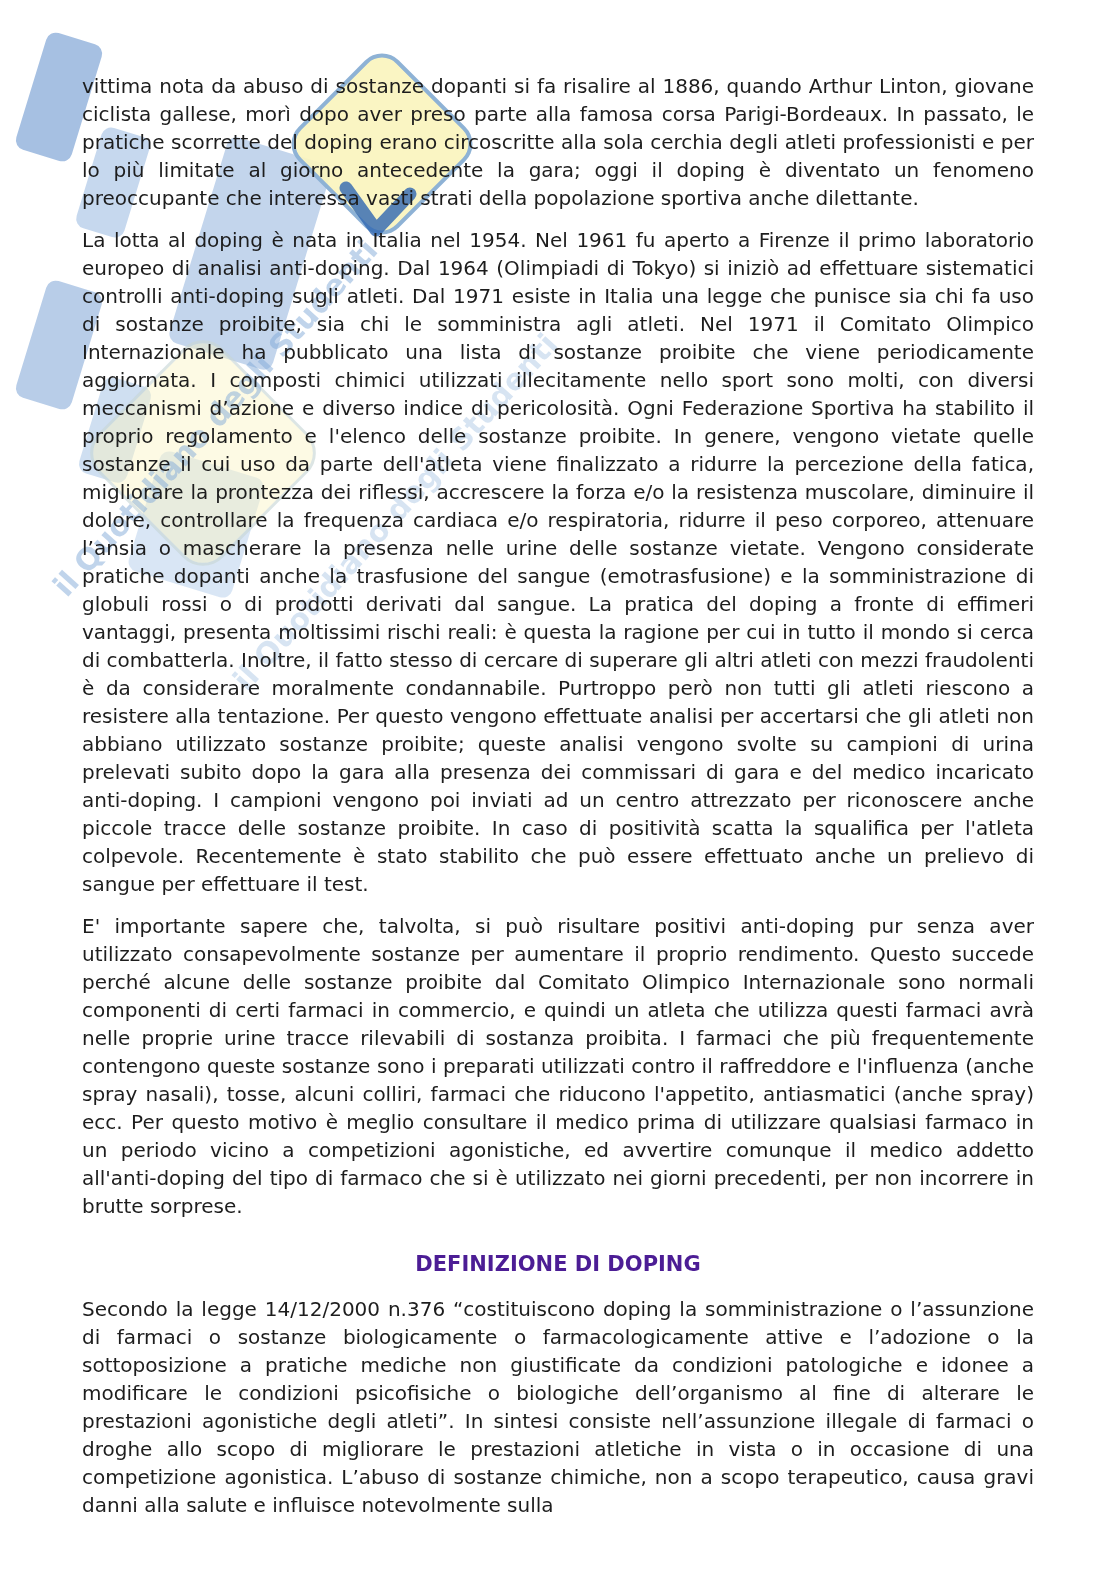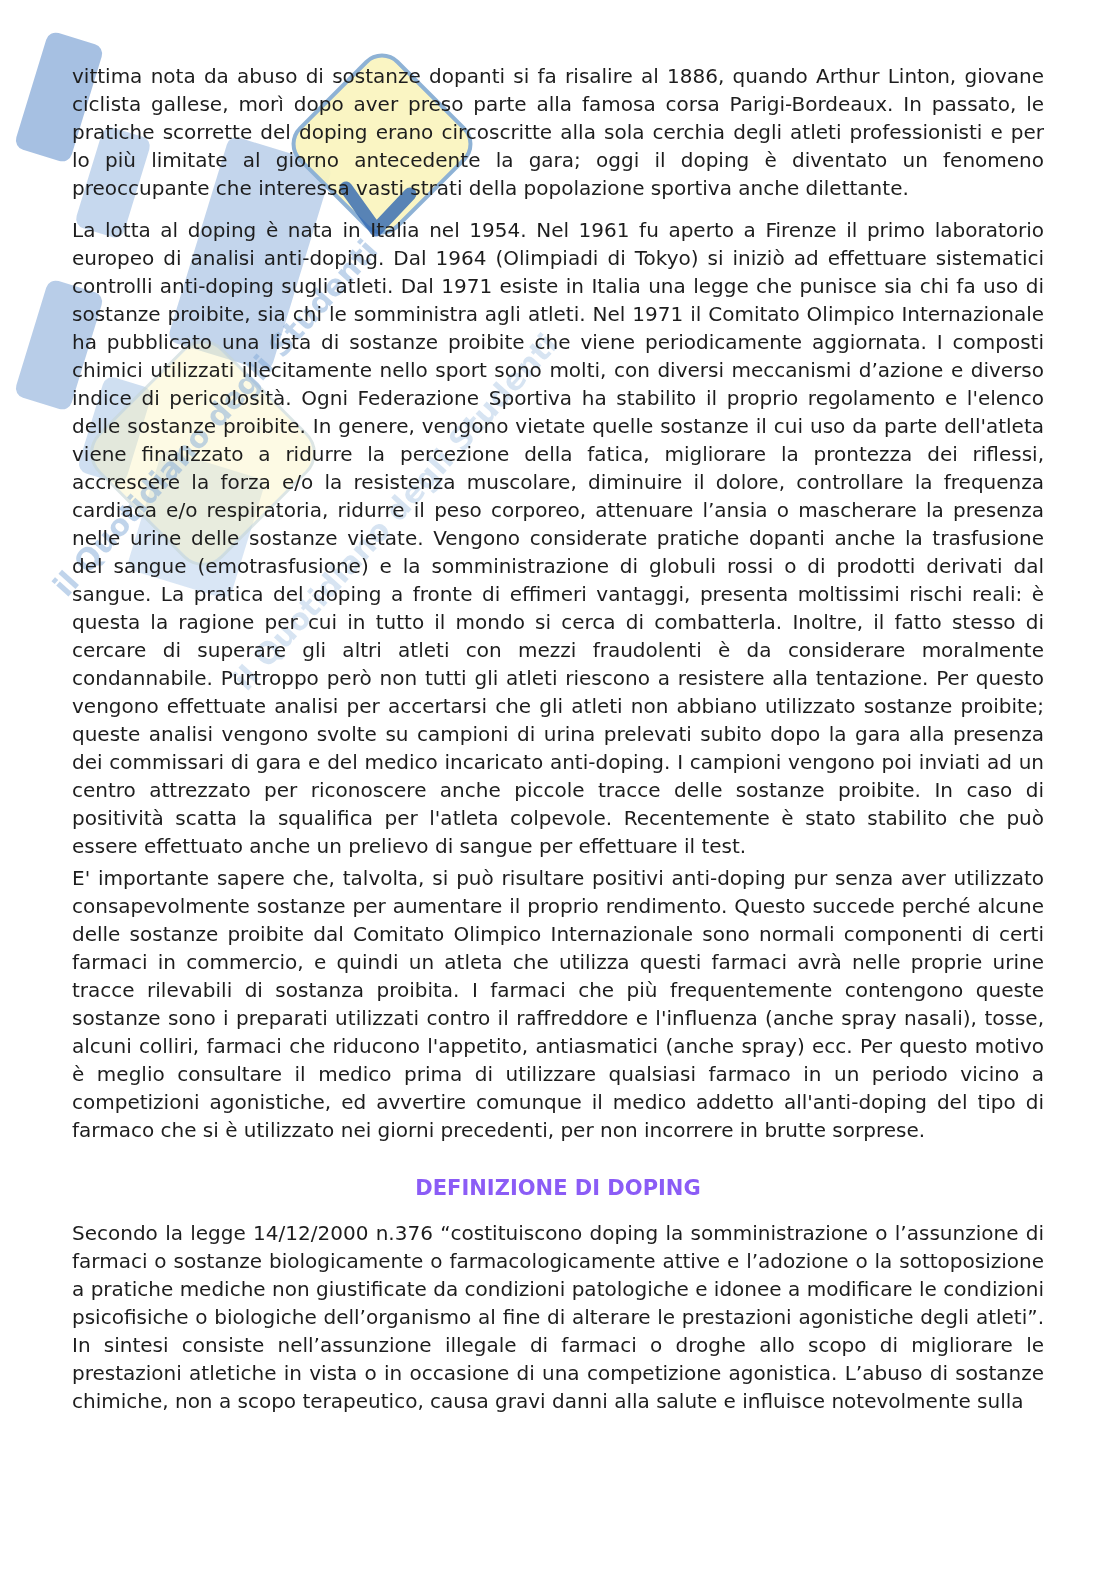--- a/index.html
+++ b/index.html
@@ -46,28 +46,28 @@
   .t2 { left: 252px; top: 662px; color: rgba(150,185,222,0.38); }
 
   
   .content {
     position: absolute; z-index: 1;
     left: 68px; top: 58px; width: 980px;
     font-size: 20px; line-height: 28px;
     color: #1d1d1d;
     text-align: justify;
   }
-  .para { margin: 4px; }
+  .para { margin: 14px; }
   .para.gap { margin-top: 14px; }
   .heading {
     margin: 30px 0 17px 0;
     text-align: center;
     font-size: 21px;
     font-weight: bold;
-    color: #8b5cf6;
+    color: #4c1d95;
   }
   .bold { font-weight: normal; }
 </style>
 </head>
 <body>
 
 <div class="page">
 
   <div class="watermark">
     <div class="wm-block b1"></div>

